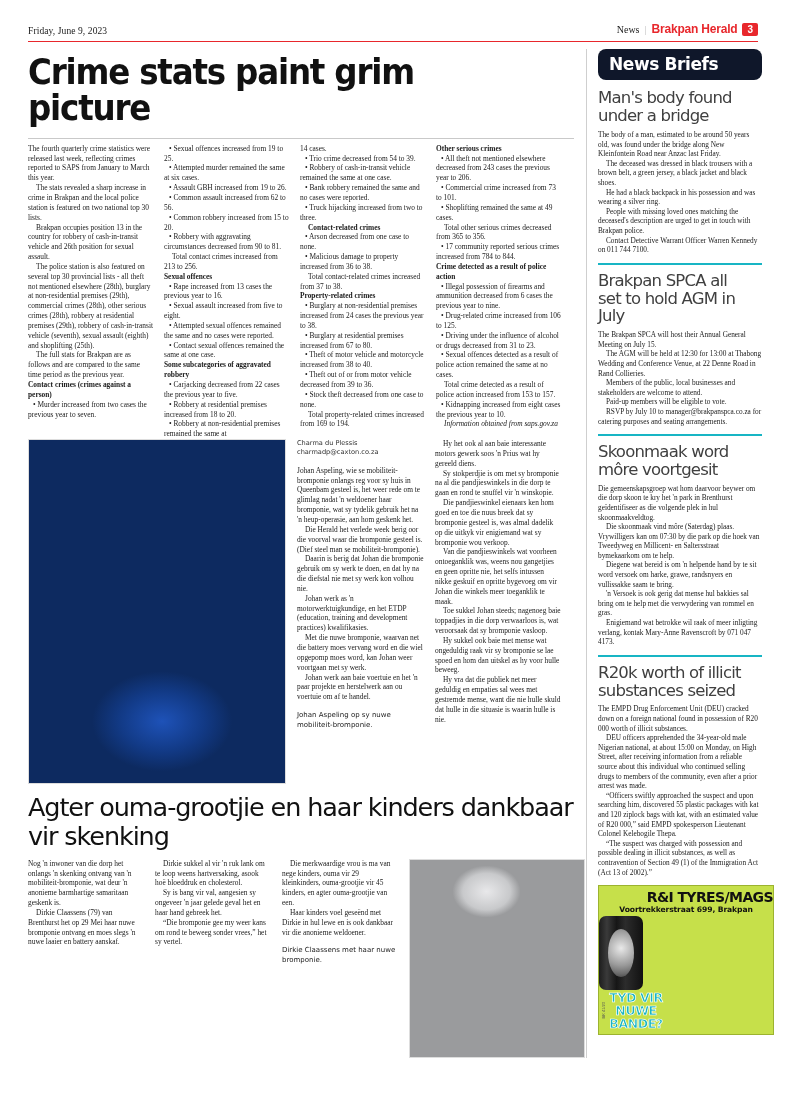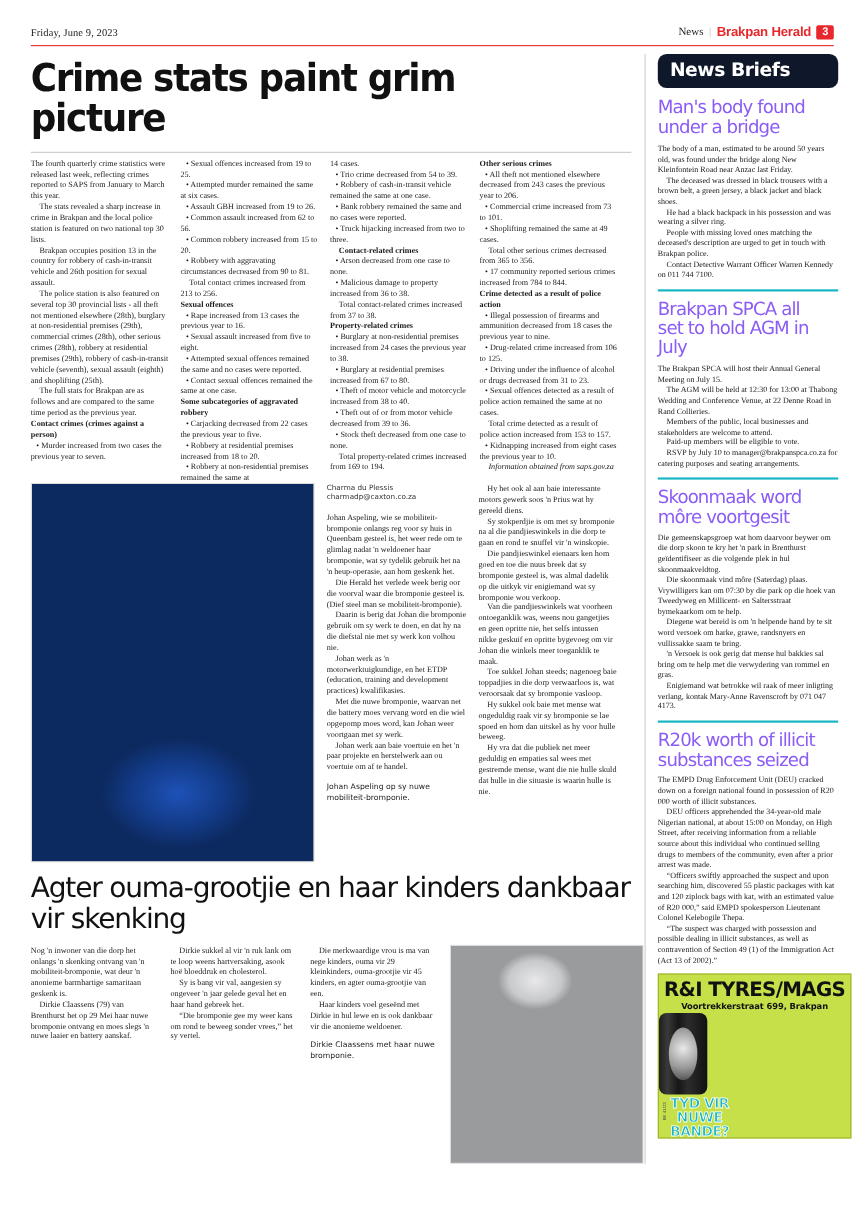--- a/index.html
+++ b/index.html
@@ -62,21 +62,21 @@
   .briefs-tab {
     background:#0f172a; color:#fff;
     font-family:"DejaVu Sans", sans-serif; font-weight:bold;
     font-size:17px; letter-spacing:-.4px;
     border-radius:8px; padding:5px 0 6px 11px;
     margin-bottom:9px;
   }
   .brief h2 {
     font-family:"DejaVu Sans", sans-serif; font-weight:normal;
     font-size:16.5px; line-height:1.08; letter-spacing:-.8px;
-    margin:0 16px 5px 0; color:#8b5cf6;
+    margin:0 16px 5px 0; color:#404040;
   }
   .brief p { margin:0; font-size:7.3px; line-height:1.315; }
   .brief { margin-bottom:8px; }
   .brief-rule { border-top:2.2px solid #18b5c4; margin:8px 0 7px 0; }
 
   
   h2.story-head {
     font-family:"DejaVu Sans", sans-serif; font-weight:normal;
     font-size:25.5px; line-height:1.13; letter-spacing:-1.1px;
     margin:9px 0 8px 0; color:#111;
@@ -88,21 +88,21 @@
              line-height:1.38; color:#222; margin-top:9px; }
 
   
   .cols3 { display:flex; gap:11px; }
   .cols3 .col { width:116px; }
 
   
   .ad { background:#c6e04a; border:1px solid #9cb32f; position:relative;
         width:176px; height:150px; overflow:hidden; margin-top:7px; }
   .ad-title { font-family:"DejaVu Sans", sans-serif; font-weight:bold;
-              font-size:18px; color:#111; text-align:center;
+              font-size:14px; color:#111; text-align:right;
               letter-spacing:-.6px; margin-top:3px; }
   .ad-sub { font-family:"DejaVu Sans", sans-serif; font-weight:bold;
             font-size:7.6px; color:#111; text-align:center; letter-spacing:-.1px; }
   .ad-mid { display:flex; justify-content:center; align-items:flex-start;
             gap:2px; margin-top:2px;flex-direction:column; }
   .tyre { width:44px; height:74px; border-radius:7px;
           background:linear-gradient(90deg,#1d1d1d 0%,#3a3a3a 18%,#161616 40%,#2c2c2c 60%,#111 100%); }
   .tyre .rim { width:26px; height:48px; border-radius:50%;
                background:radial-gradient(circle at 50% 40%,#e9e9e9,#9a9a9a 55%,#6d6d6d 80%,#3f3f3f);
                margin:13px auto 0 auto; }
@@ -209,21 +209,21 @@
         </div>
 
         <div class="col">
           <p class="sub">Other serious crimes</p>
           <p class="bul">• All theft not mentioned elsewhere decreased from 243 cases the previous year to 206.</p>
           <p class="bul">• Commercial crime increased from 73 to 101.</p>
           <p class="bul">• Shoplifting remained the same at 49 cases.</p>
           <p class="ind">Total other serious crimes decreased from 365 to 356.</p>
           <p class="bul">• 17 community reported serious crimes increased from 784 to 844.</p>
           <p class="sub">Crime detected as a result of police action</p>
-          <p class="bul">• Illegal possession of firearms and ammunition decreased from 18 cases the previous year to nine.</p>
+          <p class="bul">• Illegal possession of firearms and ammunition decreased from 6 cases the previous year to nine.</p>
           <p class="bul">• Drug-related crime increased from 106 to 125.</p>
           <p class="bul">• Driving under the influence of alcohol or drugs decreased from 31 to 23.</p>
           <p class="bul">• Sexual offences detected as a result of police action remained the same at no cases.</p>
           <p class="ind">Total crime detected as a result of police action increased from 153 to 157.</p>
           <p class="bul">• Kidnapping increased from eight cases the previous year to 10.</p>
           <p class="ind ital">Information obtained from saps.gov.za</p>
         </div>
       </div>
 
 

